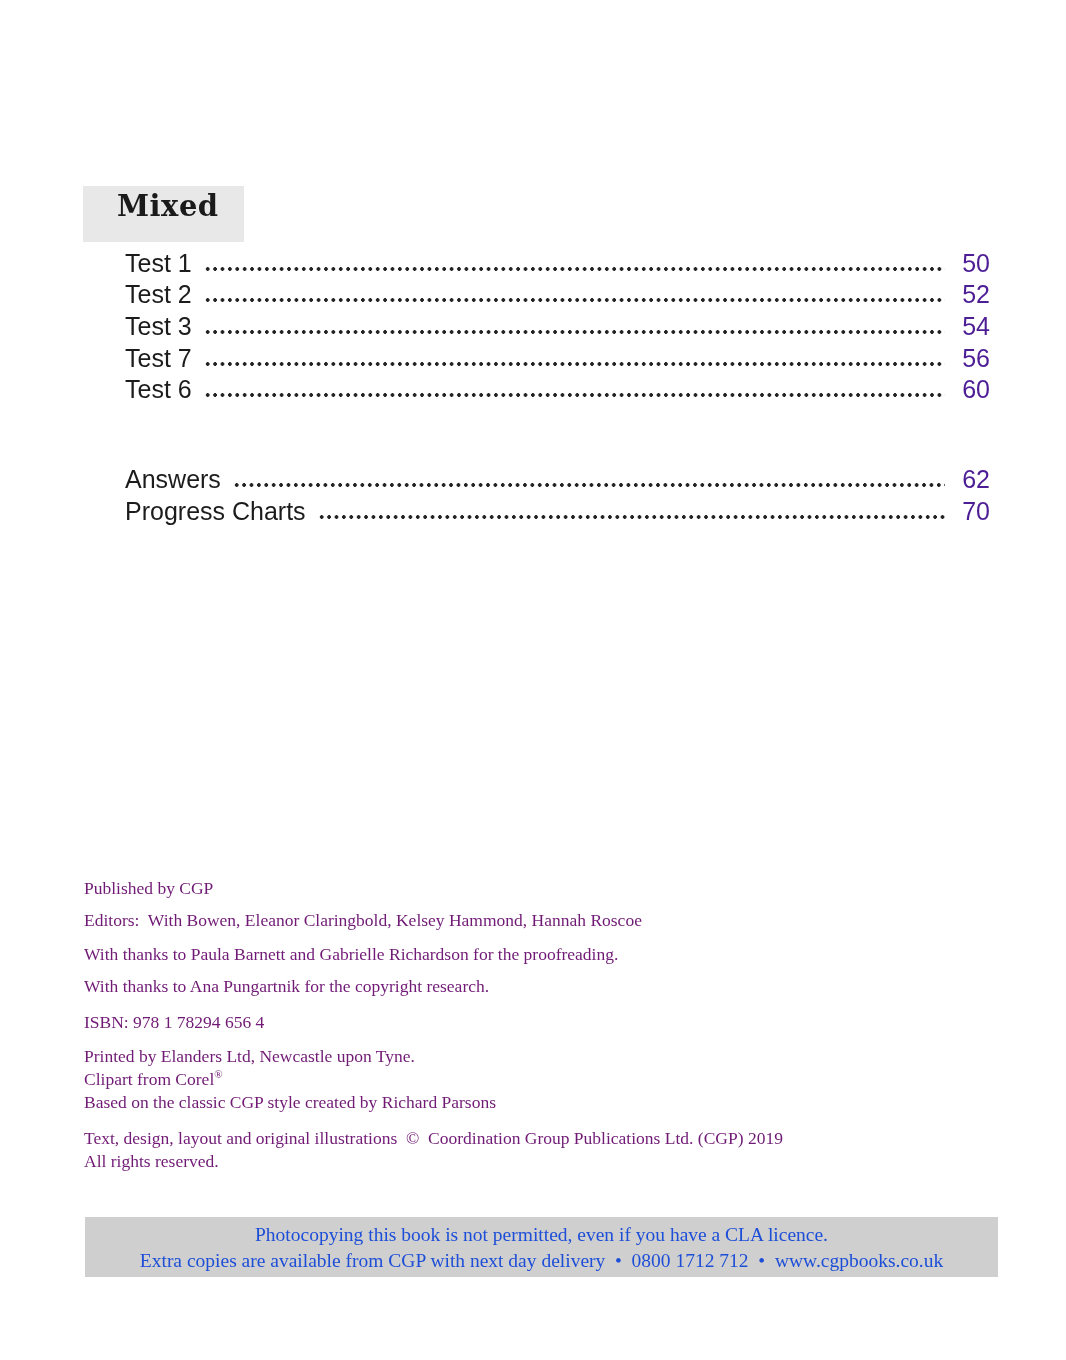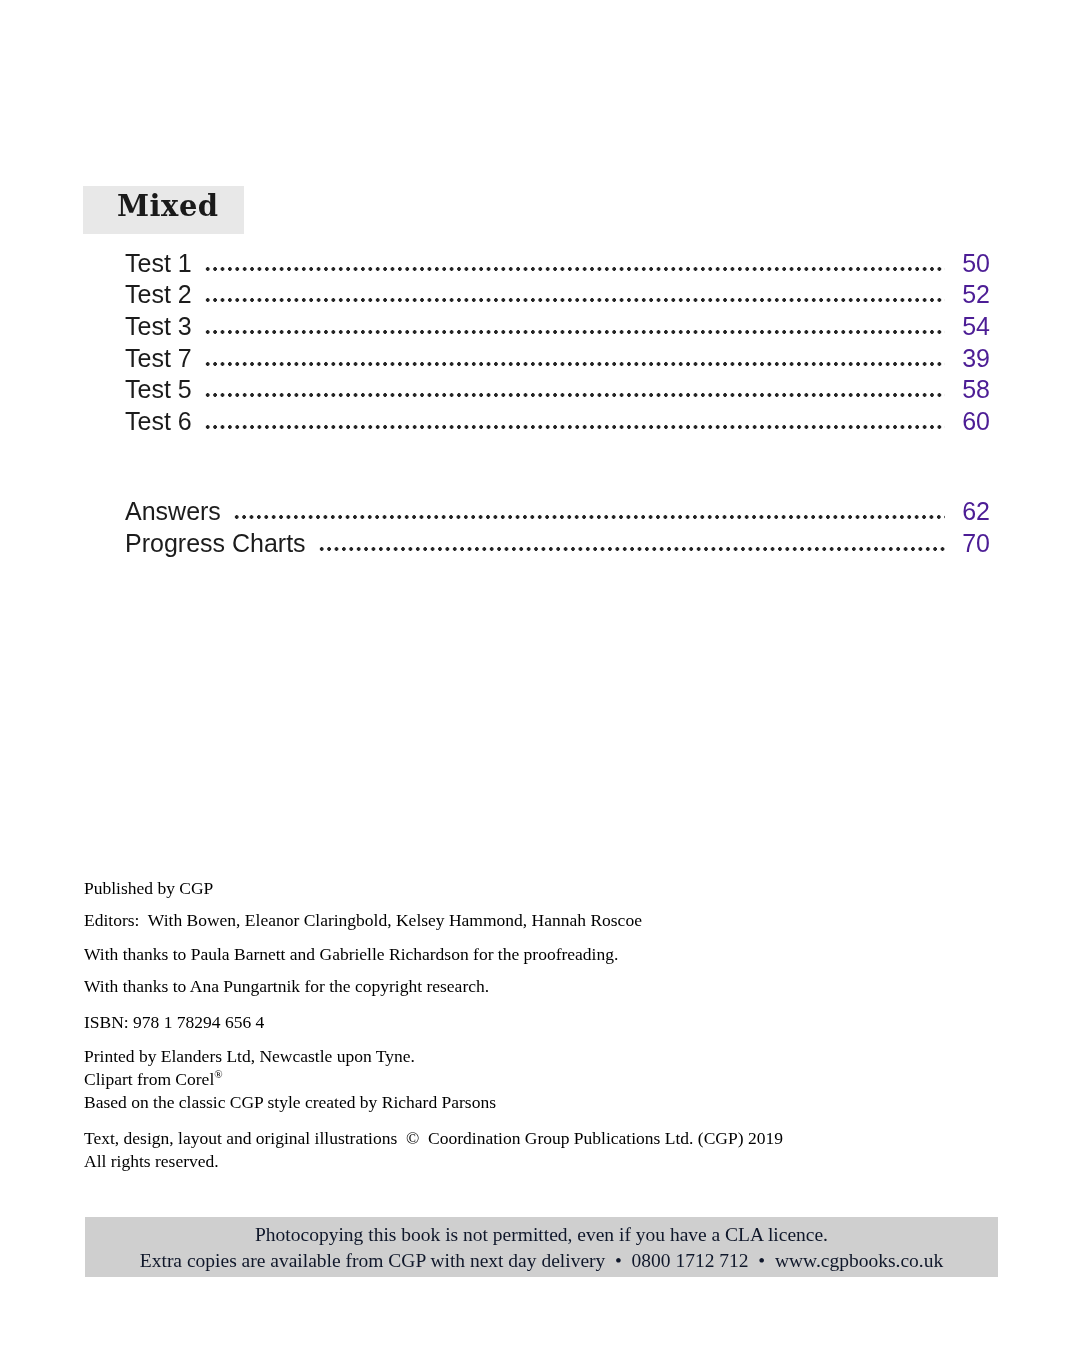--- a/index.html
+++ b/index.html
@@ -16,21 +16,21 @@
     font-family: "Liberation Serif", serif;
     color: #2b2b2b;
   }
 
   
   .section-heading {
     position: absolute;
     left: 83px;
     top: 186px;
     width: 161px;
-    height: 48px;
+    height: 56px;
     background: #e8e8e8;
   }
   .section-heading .title {
     display: block;
     padding-left: 34px;
     font-family: "DejaVu Serif", serif;
     font-weight: 700;
     font-size: 29px;
     line-height: 40px;
     color: #1a1a1a;
@@ -86,21 +86,21 @@
     position: absolute;
     left: 84px;
     top: 877px;
     width: 840px;
   }
   .colophon p {
     margin: 0;
     font-family: "Liberation Serif", serif;
     font-size: 17.5px;
     line-height: 23px;
-    color: #000000;
+    color: #701a75;
     white-space: pre-wrap;
   }
   .colophon p.sp-sm { margin-top: 9px; }
   .colophon p.sp-md { margin-top: 13px; }
   .colophon p.sp-lg { margin-top: 11px; }
   .colophon sup {
     font-size: 11px;
     line-height: 0;
   }
 
@@ -114,21 +114,21 @@
     background: #cfcfcf;
     text-align: center;
     box-sizing: border-box;
     padding-top: 5px;
   }
   .footer-box p {
     margin: 0;
     font-family: "Liberation Serif", serif;
     font-size: 19.5px;
     line-height: 26px;
-    color: #0f172a;
+    color: #1d4ed8;
     white-space: pre-wrap;
   }
 </style>
 </head>
 <body>
 
 <div class="page">
 
   <div class="section-heading">
     <span class="title">Mixed</span>
@@ -146,26 +146,21 @@
       <span class="toc-page">52</span>
     </li>
     <li class="toc-row">
       <span class="toc-label">Test 3</span>
       <span class="toc-dots"></span>
       <span class="toc-page">54</span>
     </li>
     <li class="toc-row">
       <span class="toc-label">Test 7</span>
       <span class="toc-dots"></span>
-      <span class="toc-page">39</span>
-    </li>
-    <li class="toc-row">
-      <span class="toc-label">Test 5</span>
-      <span class="toc-dots"></span>
-      <span class="toc-page">58</span>
+      <span class="toc-page">56</span>
     </li>
     <li class="toc-row">
       <span class="toc-label">Test 6</span>
       <span class="toc-dots"></span>
       <span class="toc-page">60</span>
     </li>
     <li class="toc-row gap-before">
       <span class="toc-label">Answers</span>
       <span class="toc-dots"></span>
       <span class="toc-page">62</span>

